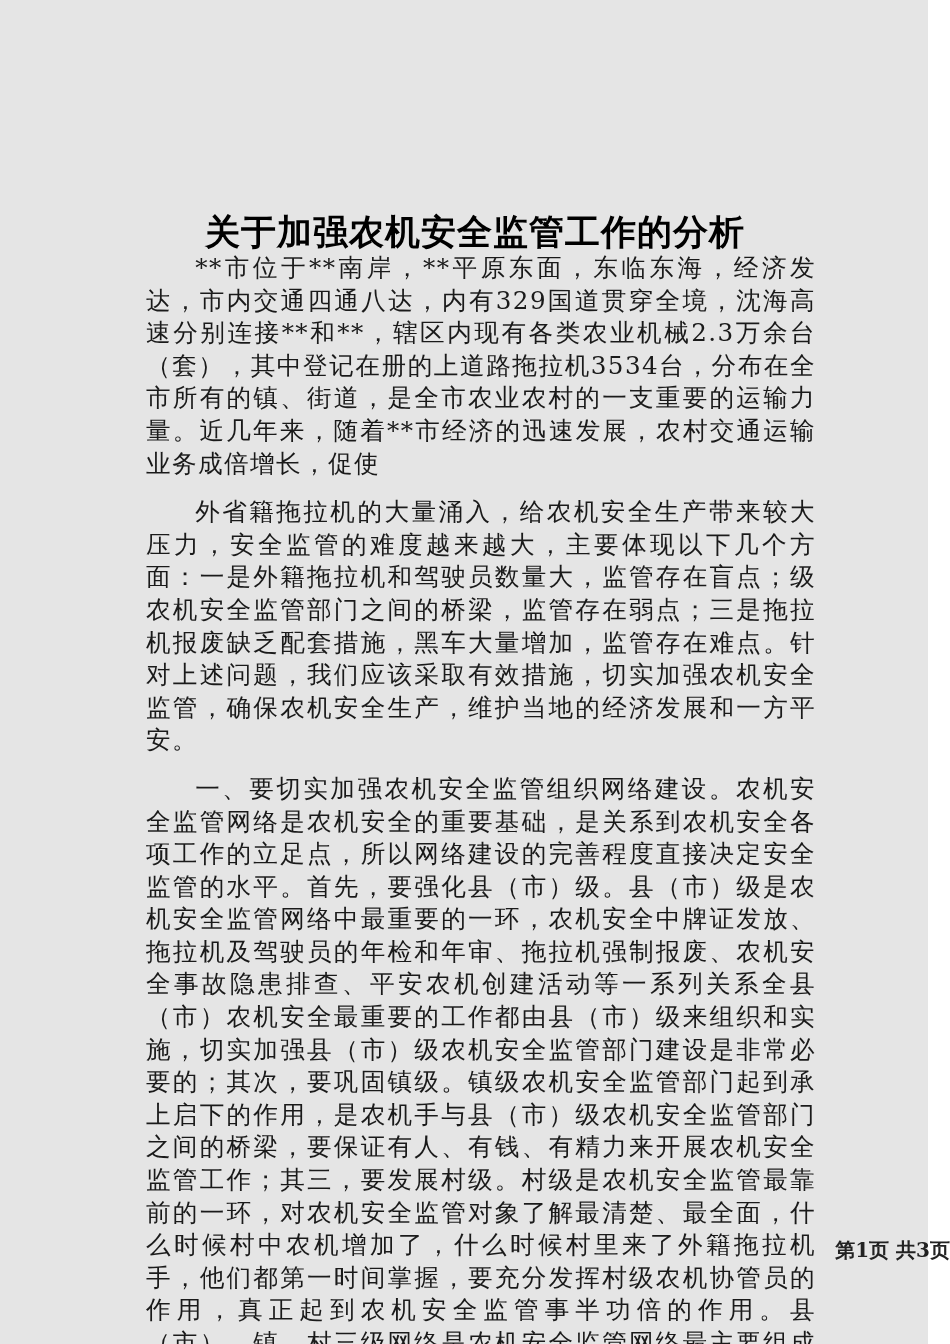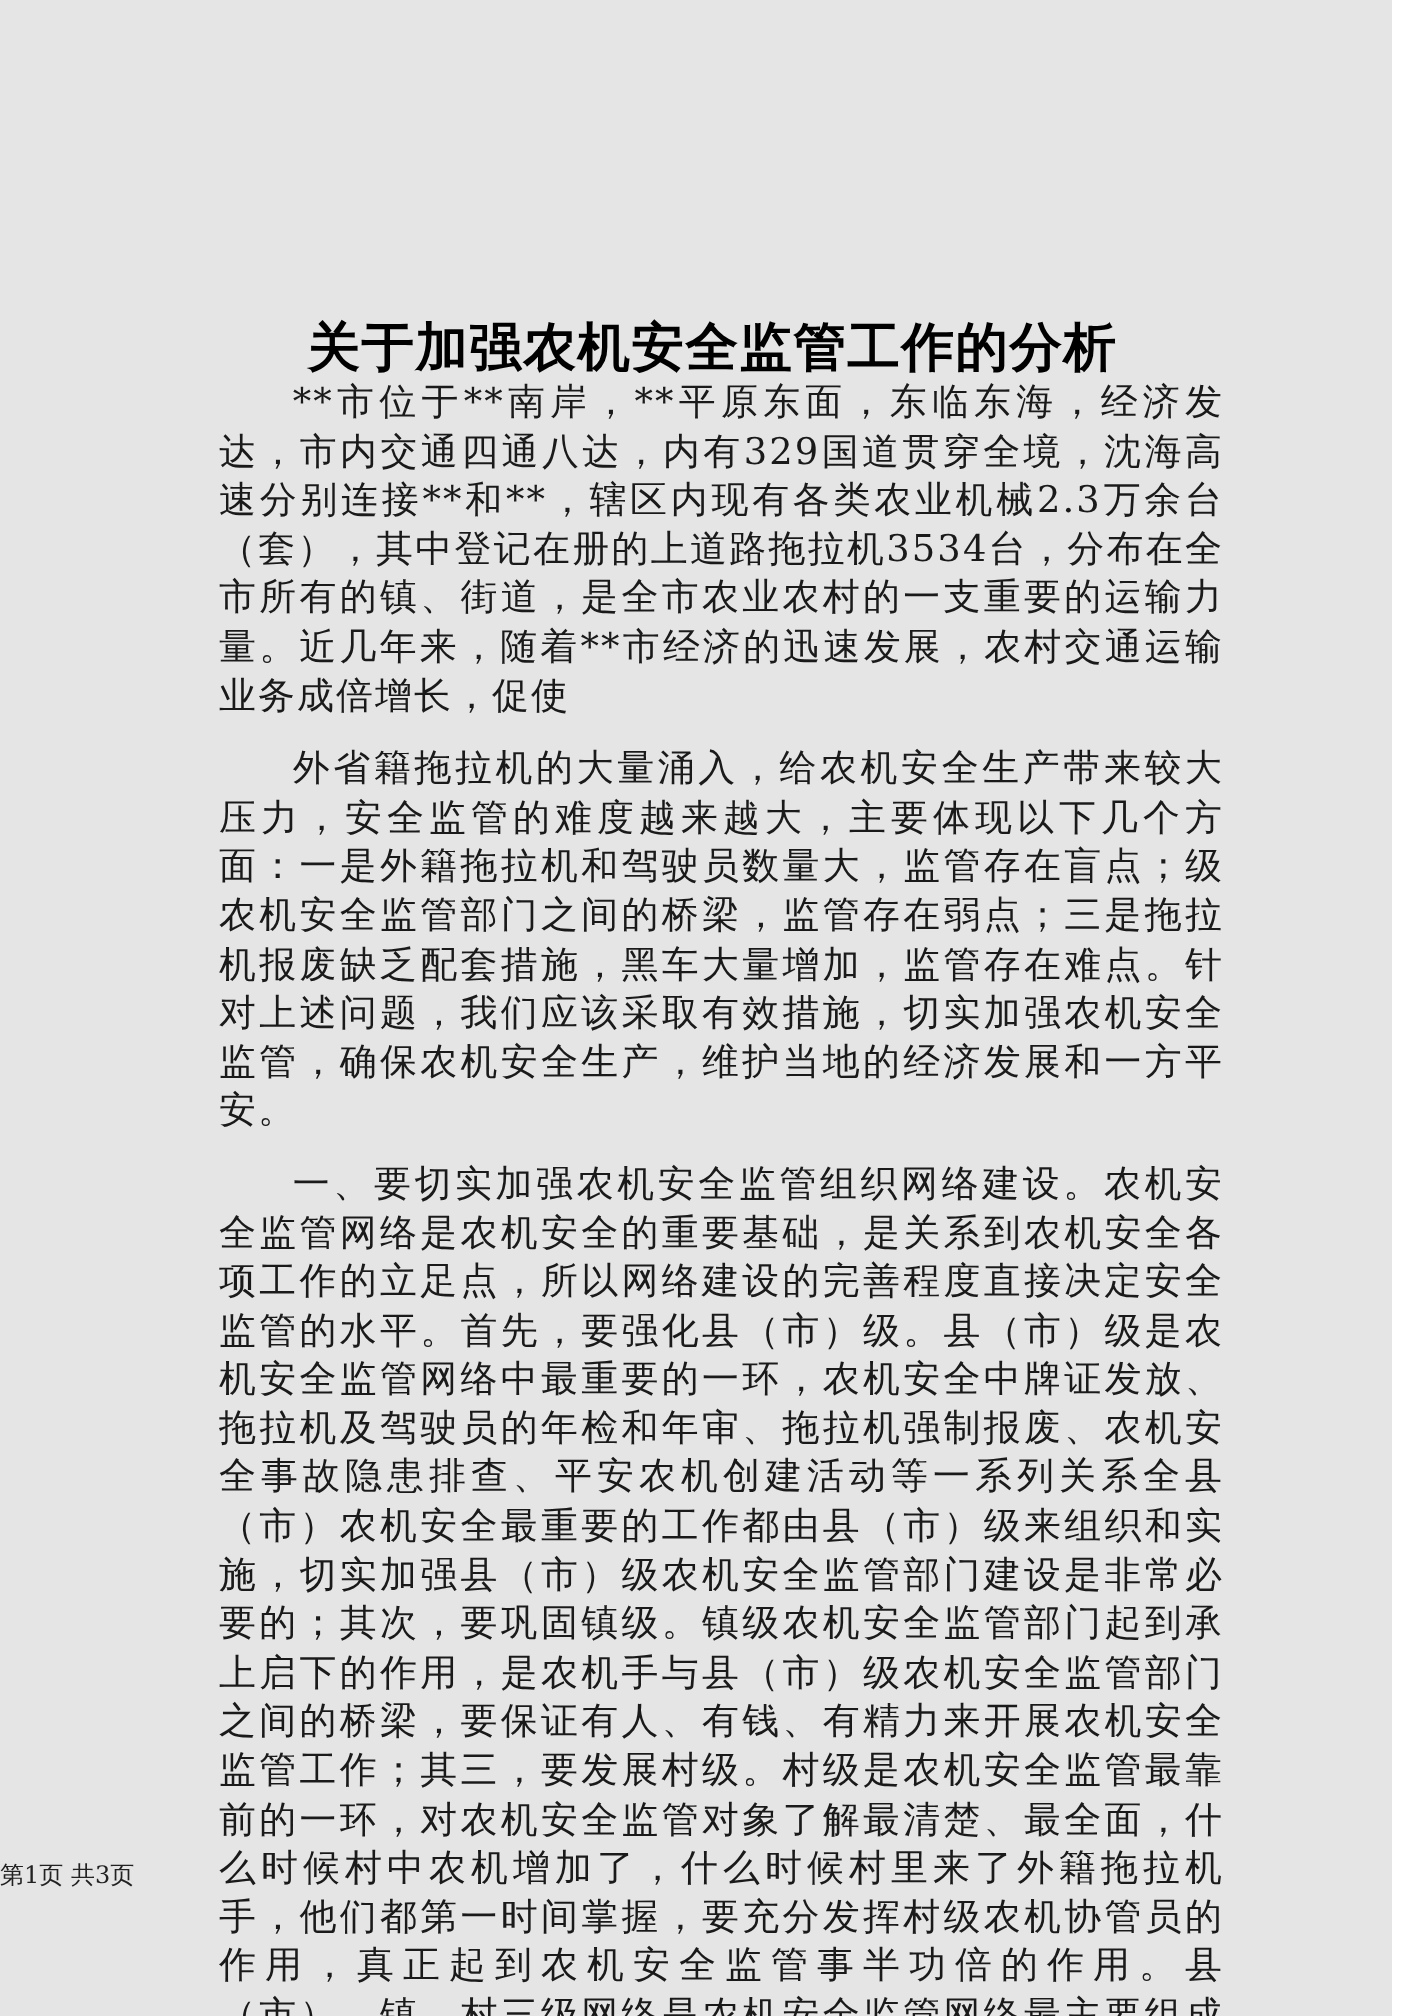--- a/index.html
+++ b/index.html
@@ -5,22 +5,22 @@
   html, body { margin: 0; padding: 0; background: #ffffff; }
   body { width: 950px; height: 1344px; position: relative; overflow: hidden;
          font-family: "DejaVu Serif", "Liberation Serif", serif; color: #111; }
   .page { position: absolute; left: 0; top: 0; width: 928px; height: 1344px; background: #e5e5e5; }
   .title { position: absolute; top: 184px; left: 0; width: 950px; text-align: center;
            font-family: "DejaVu Sans", "Liberation Sans", sans-serif; font-weight: bold;
            font-size: 35px; line-height: 50px; letter-spacing: 1px; color: #000; }
   .body { position: absolute; top: 236px; left: 130px; width: 702px; }
   .para { margin: 16px; font-size: 24.6px; line-height: 32.6px; text-align: justify;
           text-indent: 2em; letter-spacing: 1.4px; word-break: break-all; color: #1a1a1a; }
-  .footer { position: absolute; top: 1240px; left: 0; width: 950px; text-align: left;
-            font-size: 16px; line-height: 20px; color: #222; }
+  .footer { position: absolute; top: 1240px; left: 0; width: 950px; text-align: right;
+            font-size: 20px; line-height: 20px; color: #222; font-weight: bold; }
 </style>
 </head>
 <body>
 
 <div class="page">
   <h1 class="title">关于加强农机安全监管工作的分析</h1>
   <div class="body">
     <p class="para">**市位于**南岸，**平原东面，东临东海，经济发达，市内交通四通八达，内有329国道贯穿全境，沈海高速分别连接**和**，辖区内现有各类农业机械2.3万余台（套），其中登记在册的上道路拖拉机3534台，分布在全市所有的镇、街道，是全市农业农村的一支重要的运输力量。近几年来，随着**市经济的迅速发展，农村交通运输业务成倍增长，促使</p>
     <p class="para">外省籍拖拉机的大量涌入，给农机安全生产带来较大压力，安全监管的难度越来越大，主要体现以下几个方面：一是外籍拖拉机和驾驶员数量大，监管存在盲点；级农机安全监管部门之间的桥梁，监管存在弱点；三是拖拉机报废缺乏配套措施，黑车大量增加，监管存在难点。针对上述问题，我们应该采取有效措施，切实加强农机安全监管，确保农机安全生产，维护当地的经济发展和一方平安。</p>
     <p class="para">一、要切实加强农机安全监管组织网络建设。农机安全监管网络是农机安全的重要基础，是关系到农机安全各项工作的立足点，所以网络建设的完善程度直接决定安全监管的水平。首先，要强化县（市）级。县（市）级是农机安全监管网络中最重要的一环，农机安全中牌证发放、拖拉机及驾驶员的年检和年审、拖拉机强制报废、农机安全事故隐患排查、平安农机创建活动等一系列关系全县（市）农机安全最重要的工作都由县（市）级来组织和实施，切实加强县（市）级农机安全监管部门建设是非常必要的；其次，要巩固镇级。镇级农机安全监管部门起到承上启下的作用，是农机手与县（市）级农机安全监管部门之间的桥梁，要保证有人、有钱、有精力来开展农机安全监管工作；其三，要发展村级。村级是农机安全监管最靠前的一环，对农机安全监管对象了解最清楚、最全面，什么时候村中农机增加了，什么时候村里来了外籍拖拉机手，他们都第一时间掌握，要充分发挥村级农机协管员的作用，真正起到农机安全监管事半功倍的作用。县（市）、镇、村三级网络是农机安全监管网络最主要组成部分，环环相扣，缺一不可，同时还要充分发挥其他各种组织的作用，切实加强和完善农机安</p>

